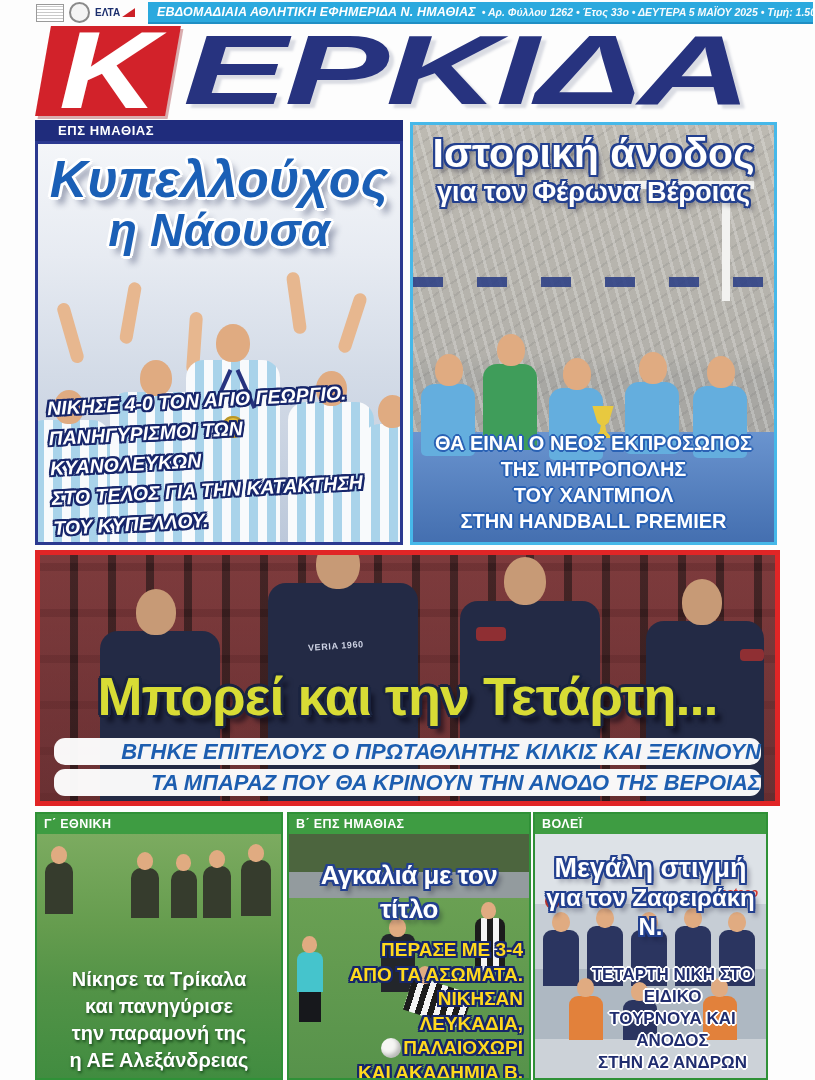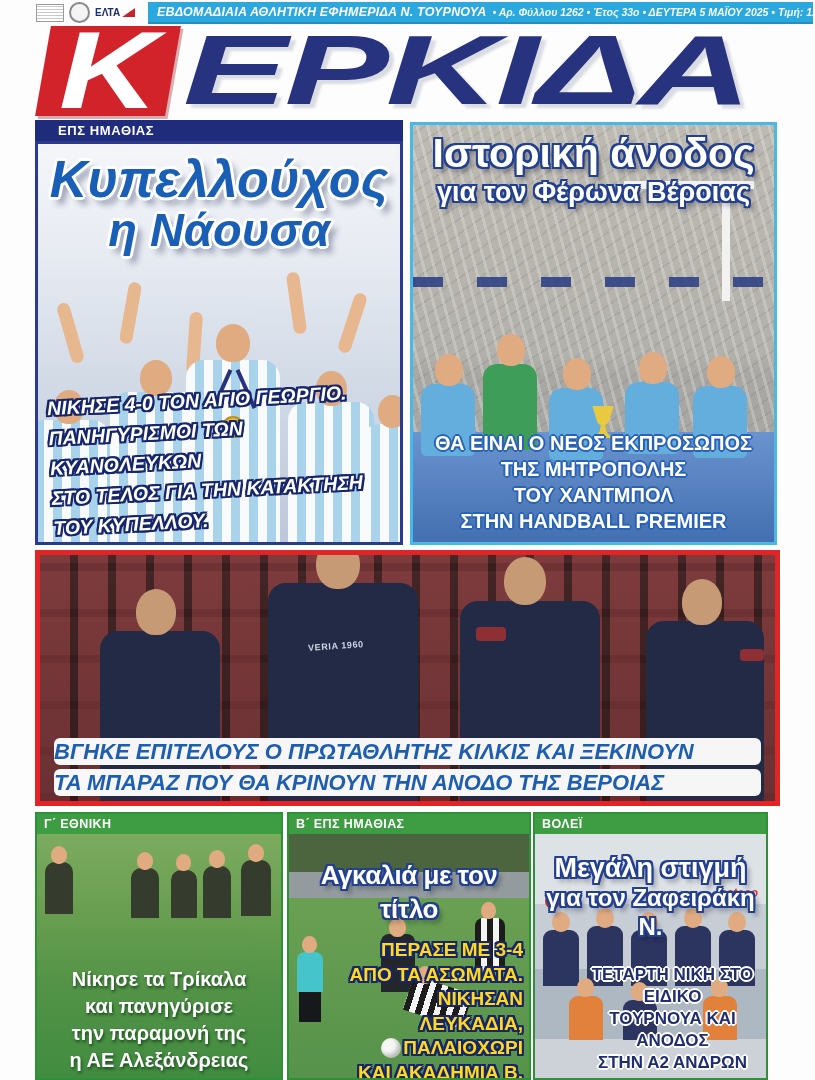--- a/index.html
+++ b/index.html
@@ -94,22 +94,22 @@
       linear-gradient(#53302f,#2c1b1c);}
   .vp{position:absolute;background:#232a45;border-radius:18px 18px 0 0;}
   .vhead{position:absolute;background:#c79a76;border-radius:50% 50% 46% 46%;}
   .vred{position:absolute;background:#8f2f33;border-radius:4px;}
   .jersey{position:absolute;color:#cdd2e3;font-size:9px;font-weight:bold;letter-spacing:.6px;transform:rotate(-4deg);}
   .hl-banner{position:absolute;left:0;right:0;top:110px;text-align:center;font-weight:900;font-size:54px;
       letter-spacing:-1px;color:#D8DC35;
       text-shadow:-3px 0 #1a2440,3px 0 #1a2440,0 -3px #1a2440,0 3px #1a2440,-2px -2px #1a2440,
       2px -2px #1a2440,-2px 2px #1a2440,2px 2px #1a2440,6px 7px 5px rgba(0,0,15,.55);}
   .strips{position:absolute;left:14px;right:14px;bottom:5px;}
-  .strip{background:rgba(255,255,255,.96);margin-top:4px;text-align:left;color:#1D5EB0;
-      font-style:italic;font-weight:800;font-size:22px;line-height:27px;border-radius:6px;}
+  .strip{background:rgba(255,255,255,.96);margin-top:4px;text-align:right;color:#1D5EB0;
+      font-style:italic;font-weight:800;font-size:22px;line-height:27px;border-radius:11px;}
 
   
   .col{position:absolute;top:812px;height:268px;border:2px solid #2F9137;box-sizing:border-box;
       overflow:hidden;background:#fff;}
   .col1{left:35px;width:248px;}
   .col2{left:287px;width:244px;}
   .col3{left:533px;width:235px;}
   .kicker-green{height:20px;background:#3E9C42;font-size:12.5px;line-height:20px;padding-left:7px;letter-spacing:.4px;}
 
   .photo-alex{position:relative;height:244px;overflow:hidden;
@@ -152,21 +152,21 @@
   <div class="logos">
     <div class="stamp"></div>
     <div class="seal"></div>
     <div class="elta">
       <span>ΕΛΤΑ</span>
       <span class="wing"></span>
     </div>
   </div>
 
   <div class="topbar">
-    <span class="topbar-title">ΕΒΔΟΜΑΔΙΑΙΑ ΑΘΛΗΤΙΚΗ ΕΦΗΜΕΡΙΔΑ Ν. ΤΟΥΡΝΟΥΑ</span>
+    <span class="topbar-title">ΕΒΔΟΜΑΔΙΑΙΑ ΑΘΛΗΤΙΚΗ ΕΦΗΜΕΡΙΔΑ Ν. ΗΜΑΘΙΑΣ</span>
     <span class="topbar-details">• Αρ. Φύλλου 1262 • Έτος 33ο • ΔΕΥΤΕΡΑ 5 ΜΑΪΟΥ 2025 • Τιμή: 1.50 ευρώ</span>
   </div>
 
   <div class="masthead">
     <div class="mast-red"></div>
     <span class="mast-k">Κ</span>
     <span class="mast-rest">ΕΡΚΙΔΑ</span>
   </div>
 
   <section class="lead-left">
@@ -238,20 +238,21 @@
     <div class="vhead" style="left:96px;bottom:166px;width:40px;height:46px;"></div>
     <div class="vp" style="left:228px;bottom:0;width:150px;height:218px;"></div>
     <div class="vhead" style="left:276px;bottom:212px;width:44px;height:50px;"></div>
     <div class="jersey" style="left:268px;bottom:150px;">VERIA 1960</div>
     <div class="vp" style="left:420px;bottom:0;width:140px;height:200px;"></div>
     <div class="vhead" style="left:464px;bottom:196px;width:42px;height:48px;"></div>
     <div class="vred" style="left:436px;bottom:160px;width:30px;height:14px;"></div>
     <div class="vp" style="left:606px;bottom:0;width:118px;height:180px;"></div>
     <div class="vhead" style="left:642px;bottom:176px;width:40px;height:46px;"></div>
     <div class="vred" style="left:700px;bottom:140px;width:24px;height:12px;"></div>
+    <div class="hl-banner">Μπορεί και την Τετάρτη...</div>
     <div class="strips">
       <div class="strip">ΒΓΗΚΕ ΕΠΙΤΕΛΟΥΣ Ο ΠΡΩΤΑΘΛΗΤΗΣ ΚΙΛΚΙΣ ΚΑΙ ΞΕΚΙΝΟΥΝ</div>
       <div class="strip">ΤΑ ΜΠΑΡΑΖ ΠΟΥ ΘΑ ΚΡΙΝΟΥΝ ΤΗΝ ΑΝΟΔΟ ΤΗΣ ΒΕΡΟΙΑΣ</div>
     </div>
   </section>
 
   <section class="col col1">
     <div class="kicker kicker-green">Γ΄ ΕΘΝΙΚΗ</div>
     <div class="photo-alex">
       <div class="ap" style="left:8px;top:28px;width:28px;height:52px;"></div>

